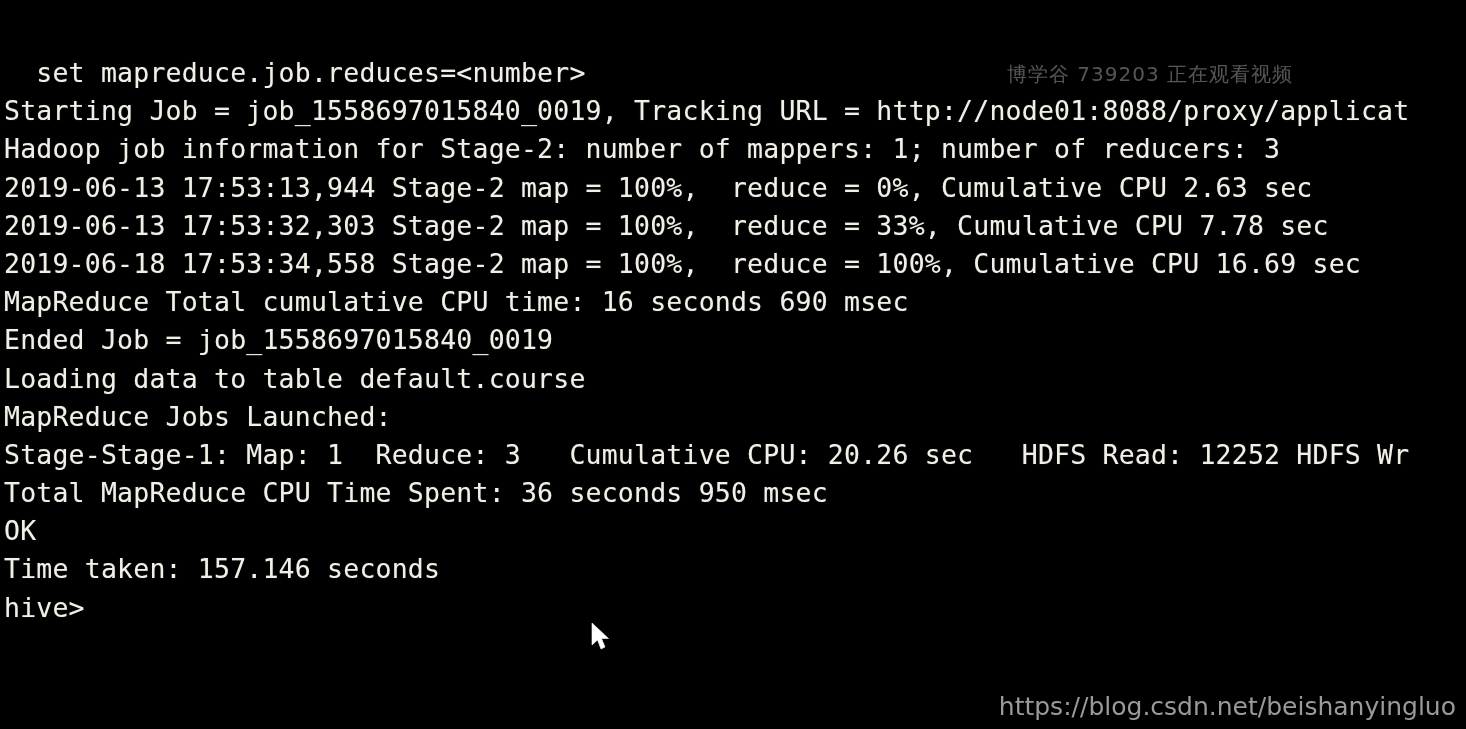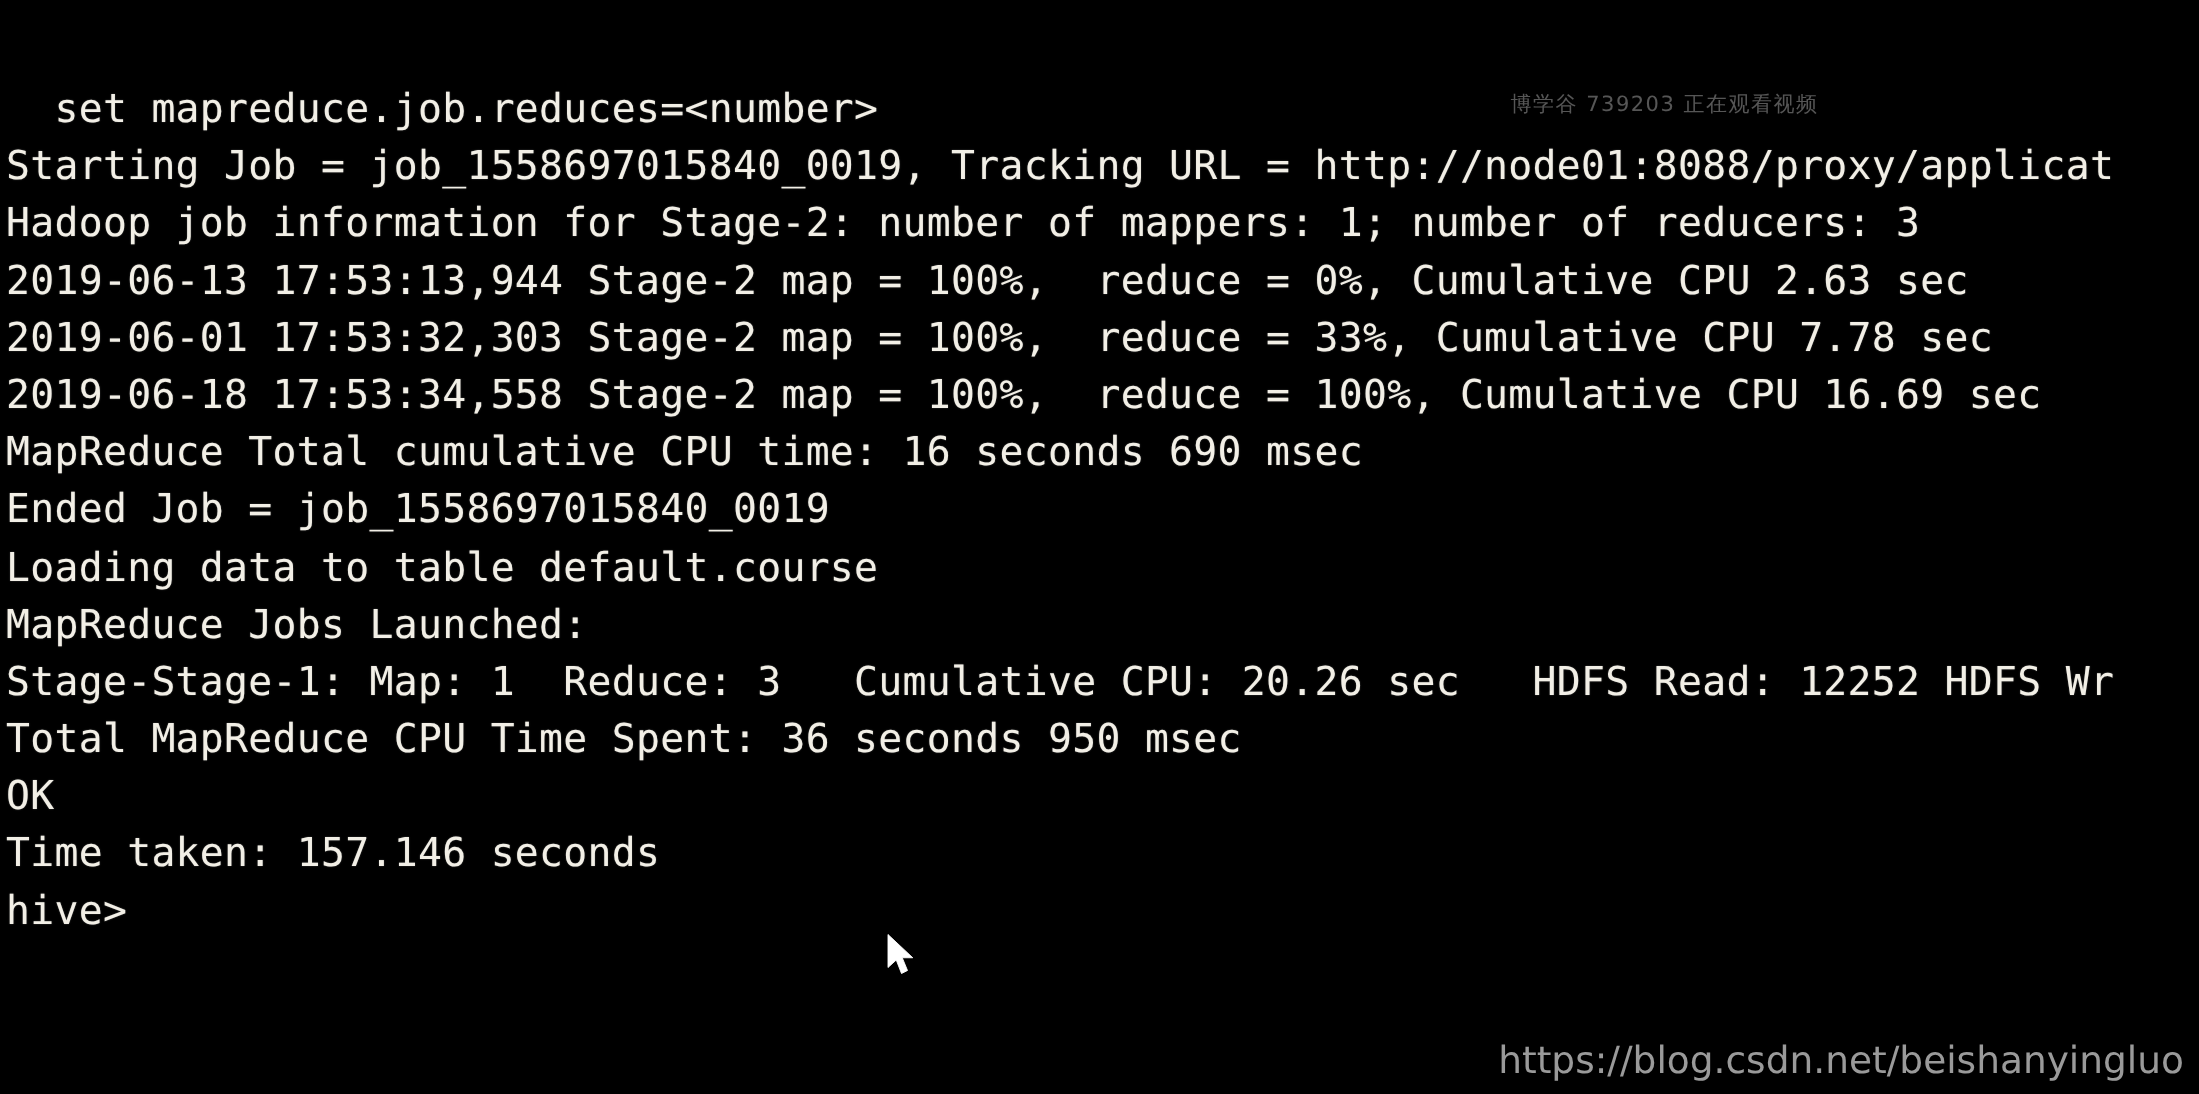--- a/index.html
+++ b/index.html
@@ -31,21 +31,21 @@
     letter-spacing: 0.2px;
     white-space: pre;
     padding-left: 4px;
     text-shadow: 0 0 1px rgba(255,255,255,0.35);
   }
   .watermark-cn {
     position: absolute;
     left: 1007px;
     top: 61px;
     font-family: "DejaVu Sans", "Liberation Sans", sans-serif;
-    font-size: 14px;
+    font-size: 20px;
     color: rgba(205, 205, 205, 0.42);
     white-space: nowrap;
     letter-spacing: 1px;
     pointer-events: none;
   }
   .watermark-url {
     position: absolute;
     right: 10px;
     bottom: 8px;
     font-family: "DejaVu Sans", "Liberation Sans", sans-serif;
@@ -66,21 +66,21 @@
 </head>
 <body>
 
 <div id="terminal">
 
   <div class="lines">
     <div class="line">  set mapreduce.job.reduces=&lt;number&gt;</div>
     <div class="line">Starting Job = job_1558697015840_0019, Tracking URL = http://node01:8088/proxy/applicat</div>
     <div class="line">Hadoop job information for Stage-2: number of mappers: 1; number of reducers: 3</div>
     <div class="line">2019-06-13 17:53:13,944 Stage-2 map = 100%,  reduce = 0%, Cumulative CPU 2.63 sec</div>
-    <div class="line">2019-06-01 17:53:32,303 Stage-2 map = 100%,  reduce = 33%, Cumulative CPU 7.78 sec</div>
+    <div class="line">2019-06-13 17:53:32,303 Stage-2 map = 100%,  reduce = 33%, Cumulative CPU 7.78 sec</div>
     <div class="line">2019-06-18 17:53:34,558 Stage-2 map = 100%,  reduce = 100%, Cumulative CPU 16.69 sec</div>
     <div class="line">MapReduce Total cumulative CPU time: 16 seconds 690 msec</div>
     <div class="line">Ended Job = job_1558697015840_0019</div>
     <div class="line">Loading data to table default.course</div>
     <div class="line">MapReduce Jobs Launched:</div>
     <div class="line">Stage-Stage-1: Map: 1  Reduce: 3   Cumulative CPU: 20.26 sec   HDFS Read: 12252 HDFS Wr</div>
     <div class="line">Total MapReduce CPU Time Spent: 36 seconds 950 msec</div>
     <div class="line">OK</div>
     <div class="line">Time taken: 157.146 seconds</div>
     <div class="line">hive&gt;</div>

